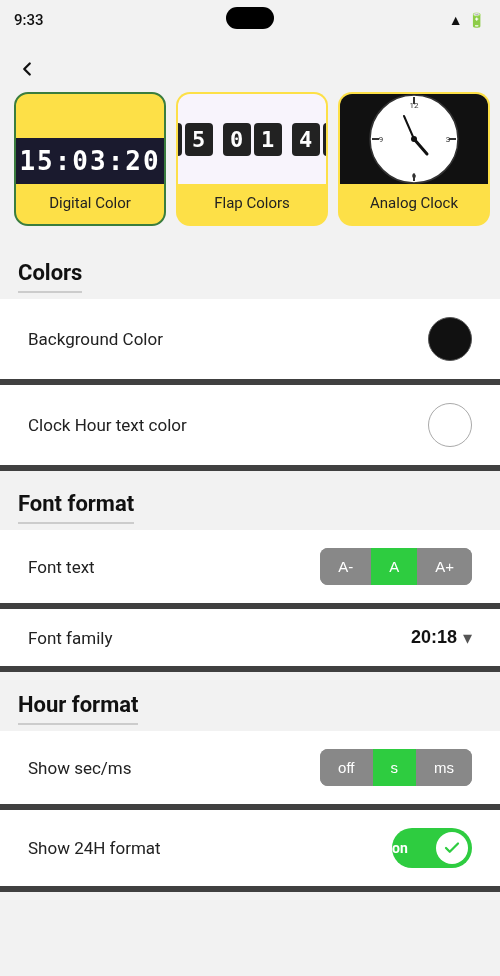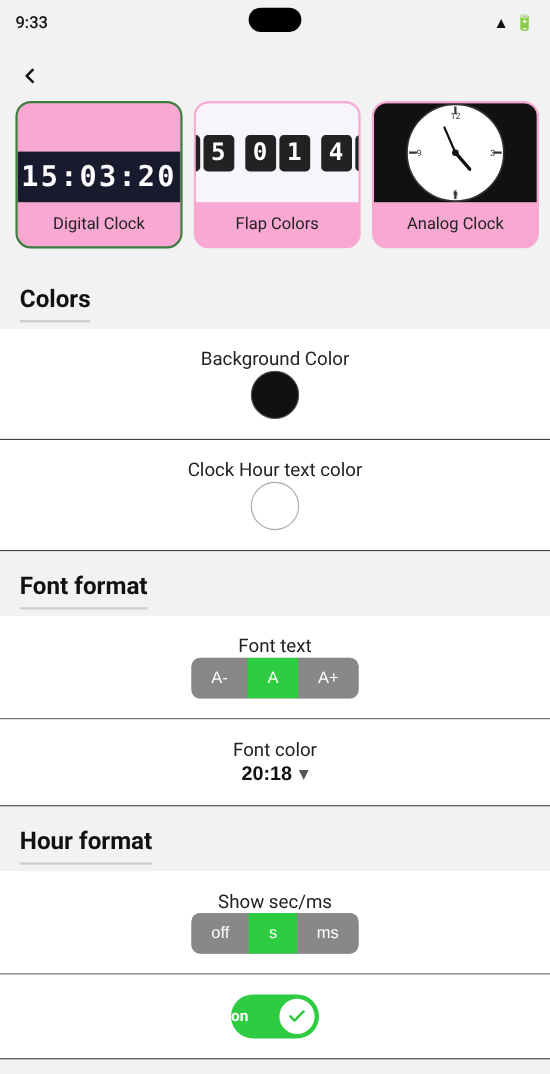--- a/index.html
+++ b/index.html
@@ -66,21 +66,21 @@
     .clock-picker {
       display: flex;
       flex-direction: row;
       padding: 0 14px 14px 14px;
       gap: 10px;
       overflow-x: auto;
     }
     .clock-card {
       flex: 0 0 auto;
       border-radius: 14px;
-      background: #f9a8d4;
+      background: #fde047;
       border: 2px solid transparent;
       display: flex;
       flex-direction: column;
       align-items: center;
       padding: 0 0 12px 0;
       width: 152px;
       overflow: hidden;
       cursor: pointer;
     }
     .clock-card.selected {
@@ -165,24 +165,23 @@
       padding-bottom: 6px;
       border-bottom: 2px solid #ccc;
       display: inline-block;
       text-align: center;
     }
 
     .setting-row {
       display: flex;
       align-items: center;
       justify-content: space-between;
-      padding: 18px 12px;
+      padding: 18px 28px;
       background: #fff;
-      border-bottom: 1px solid #404040;
-      flex-direction: column;
+      border-bottom: 6px solid #404040;
     }
     .setting-label {
       font-size: 17px;
       color: #222;
     }
 
     
     .color-circle {
       width: 44px;
       height: 44px;
@@ -302,21 +301,21 @@
     </svg>
   </button>
 </div>
 
 <div class="clock-picker">
 
   <div class="clock-card selected">
     <div class="clock-card-preview digital-preview">
       <span class="digital-text">15:03:20</span>
     </div>
-    <span class="clock-card-label">Digital Clock</span>
+    <span class="clock-card-label">Digital Color</span>
   </div>
 
   <div class="clock-card">
     <div class="clock-card-preview flap-preview">
       <span class="flap-digit">1</span>
       <span class="flap-digit">5</span>
       <span class="flap-colon"> </span>
       <span class="flap-digit">0</span>
       <span class="flap-digit">1</span>
       <span class="flap-colon"> </span>
@@ -375,41 +374,42 @@
 <div class="setting-row">
   <span class="setting-label">Font text</span>
   <div class="segmented-control">
     <button class="seg-btn">A-</button>
     <button class="seg-btn active">A</button>
     <button class="seg-btn">A+</button>
   </div>
 </div>
 
 <div class="setting-row">
-  <span class="setting-label">Font color</span>
+  <span class="setting-label">Font family</span>
   <div class="font-family-control">
     <span class="font-family-display">20:18</span>
     <span class="chevron-down">▾</span>
   </div>
 </div>
 
 <div class="section-header">
   <span class="section-title">Hour format</span>
 </div>
 
 <div class="setting-row">
   <span class="setting-label">Show sec/ms</span>
   <div class="segmented-control sec-control">
     <button class="seg-btn">off</button>
     <button class="seg-btn active">s</button>
     <button class="seg-btn">ms</button>
   </div>
 </div>
 
 <div class="setting-row">
+  <span class="setting-label">Show 24H format</span>
   <div class="toggle-switch">
     <span class="toggle-label-on">on</span>
     <div class="toggle-knob">
       <svg viewBox="0 0 24 24" fill="none" stroke="#2ecc40" stroke-width="3" stroke-linecap="round" stroke-linejoin="round">
         <polyline points="20 6 9 17 4 12"></polyline>
       </svg>
     </div>
   </div>
 </div>
 

